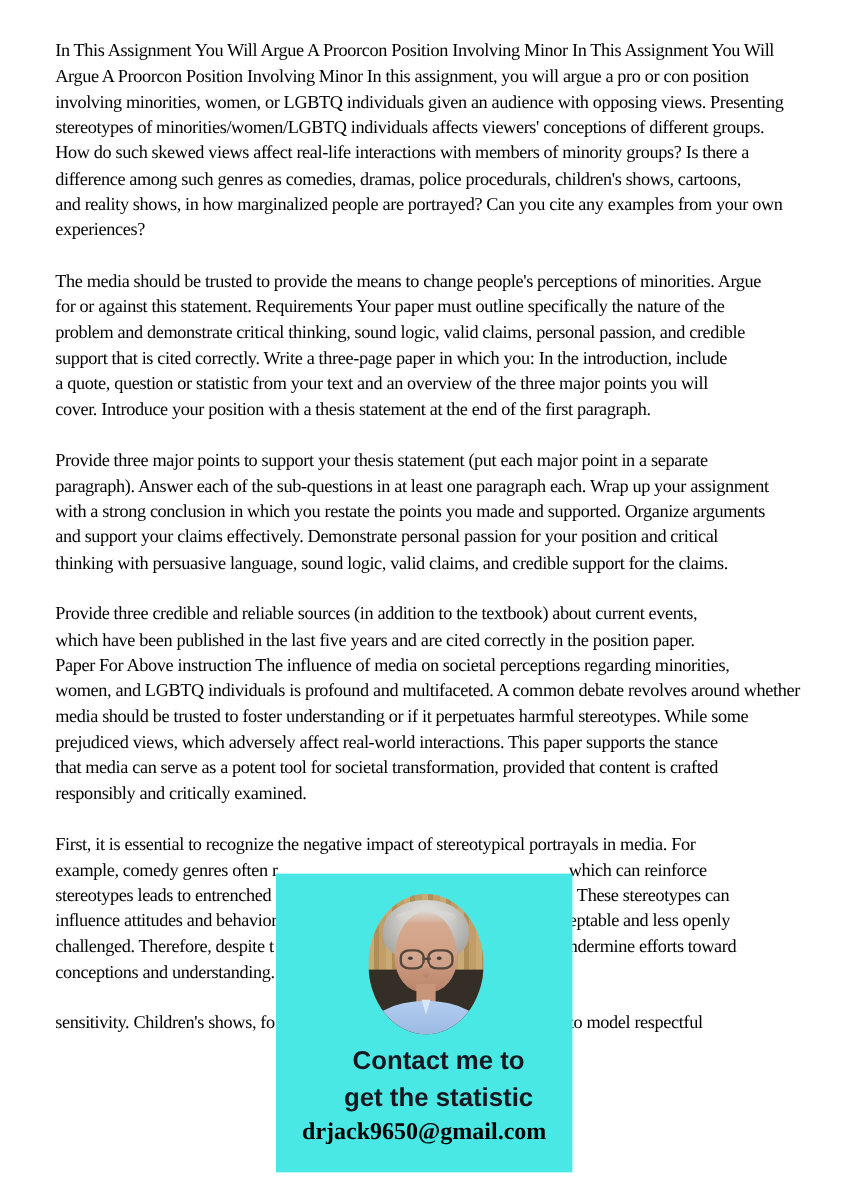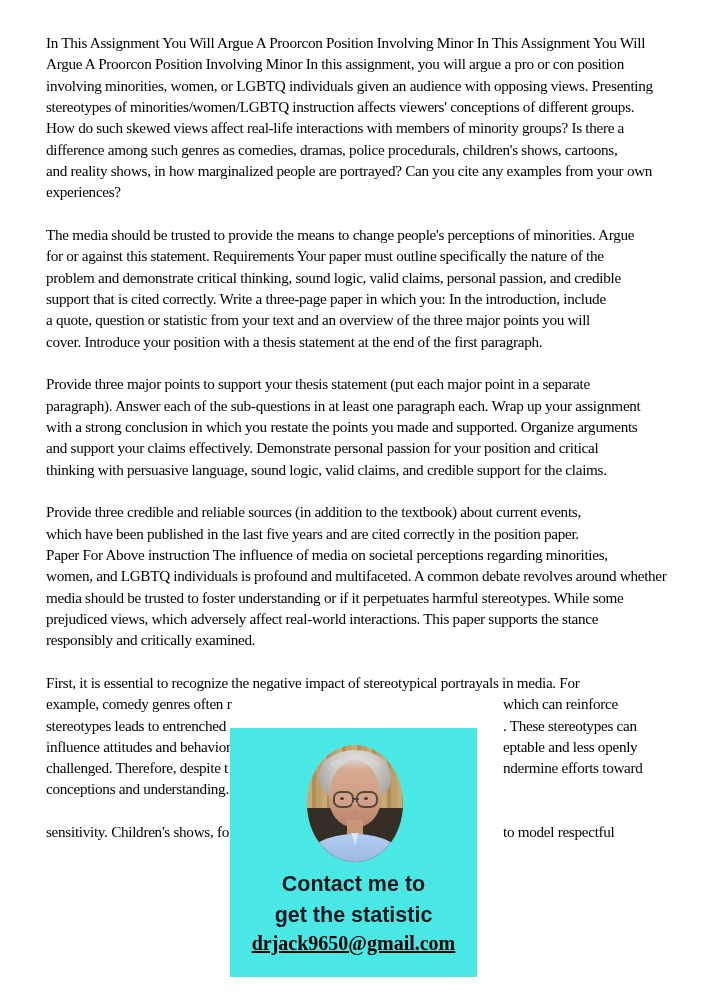--- a/index.html
+++ b/index.html
@@ -22,21 +22,21 @@
     letter-spacing: -0.3px;
   }
   .para { margin: 0 0 21.33px 0; }
   .line {
     position: relative;
     height: 21.33px;
     white-space: pre;
   }
   .rseg {
     position: absolute;
-    left: 457px;
+    left: 428px;
     top: 0;
     white-space: pre;
   }
   
   .promo {
     position: absolute;
     left: 230px;
     top: 728px;
     width: 247px;
     height: 249px;
@@ -82,45 +82,45 @@
     position: absolute;
     top: 141px;
     left: 0;
     width: 100%;
     text-align: center;
     font-family: "Liberation Sans", sans-serif;
     font-weight: bold;
     font-size: 21.5px;
     line-height: 31px;
     color: #17171f;
+    padding-left: 12px;
   }
   .promo-email {
     position: absolute;
     top: 204px;
     left: 0;
     width: 100%;
     text-align: center;
     font-family: "Liberation Serif", serif;
     font-weight: bold;
     font-size: 20px;
     color: #000000;
-    text-decoration: underline;
   }
 </style>
 </head>
 <body>
 
 <div class="page" style="background: rgb(255, 255, 255);">
 
   <div class="doc" style="color: rgb(0, 0, 0);">
       <div class="para">
         <div class="line">In This Assignment You Will Argue A Proorcon Position Involving Minor In This Assignment You Will</div>
         <div class="line">Argue A Proorcon Position Involving Minor In this assignment, you will argue a pro or con position</div>
         <div class="line">involving minorities, women, or LGBTQ individuals given an audience with opposing views. Presenting</div>
-        <div class="line">stereotypes of minorities/women/LGBTQ instruction affects viewers' conceptions of different groups.</div>
+        <div class="line">stereotypes of minorities/women/LGBTQ individuals affects viewers' conceptions of different groups.</div>
         <div class="line">How do such skewed views affect real-life interactions with members of minority groups? Is there a</div>
         <div class="line">difference among such genres as comedies, dramas, police procedurals, children's shows, cartoons,</div>
         <div class="line">and reality shows, in how marginalized people are portrayed? Can you cite any examples from your own</div>
         <div class="line">experiences?</div>
       </div>
       <div class="para">
         <div class="line">The media should be trusted to provide the means to change people's perceptions of minorities. Argue</div>
         <div class="line">for or against this statement. Requirements Your paper must outline specifically the nature of the</div>
         <div class="line">problem and demonstrate critical thinking, sound logic, valid claims, personal passion, and credible</div>
         <div class="line">support that is cited correctly. Write a three-page paper in which you: In the introduction, include</div>
@@ -134,20 +134,21 @@
         <div class="line">and support your claims effectively. Demonstrate personal passion for your position and critical</div>
         <div class="line">thinking with persuasive language, sound logic, valid claims, and credible support for the claims.</div>
       </div>
       <div class="para">
         <div class="line">Provide three credible and reliable sources (in addition to the textbook) about current events,</div>
         <div class="line">which have been published in the last five years and are cited correctly in the position paper.</div>
         <div class="line">Paper For Above instruction The influence of media on societal perceptions regarding minorities,</div>
         <div class="line">women, and LGBTQ individuals is profound and multifaceted. A common debate revolves around whether</div>
         <div class="line">media should be trusted to foster understanding or if it perpetuates harmful stereotypes. While some</div>
         <div class="line">prejudiced views, which adversely affect real-world interactions. This paper supports the stance</div>
+        <div class="line">that media can serve as a potent tool for societal transformation, provided that content is crafted</div>
         <div class="line">responsibly and critically examined.</div>
       </div>
       <div class="para">
         <div class="line">First, it is essential to recognize the negative impact of stereotypical portrayals in media. For</div>
         <div class="line"><span>example, comedy genres often r</span><span class="rseg">which can reinforce</span></div>
         <div class="line"><span>stereotypes leads to entrenched</span><span class="rseg">. These stereotypes can</span></div>
         <div class="line"><span>influence attitudes and behavior</span><span class="rseg">eptable and less openly</span></div>
         <div class="line"><span>challenged. Therefore, despite t</span><span class="rseg">ndermine efforts toward</span></div>
         <div class="line">conceptions and understanding.</div>
       </div>

